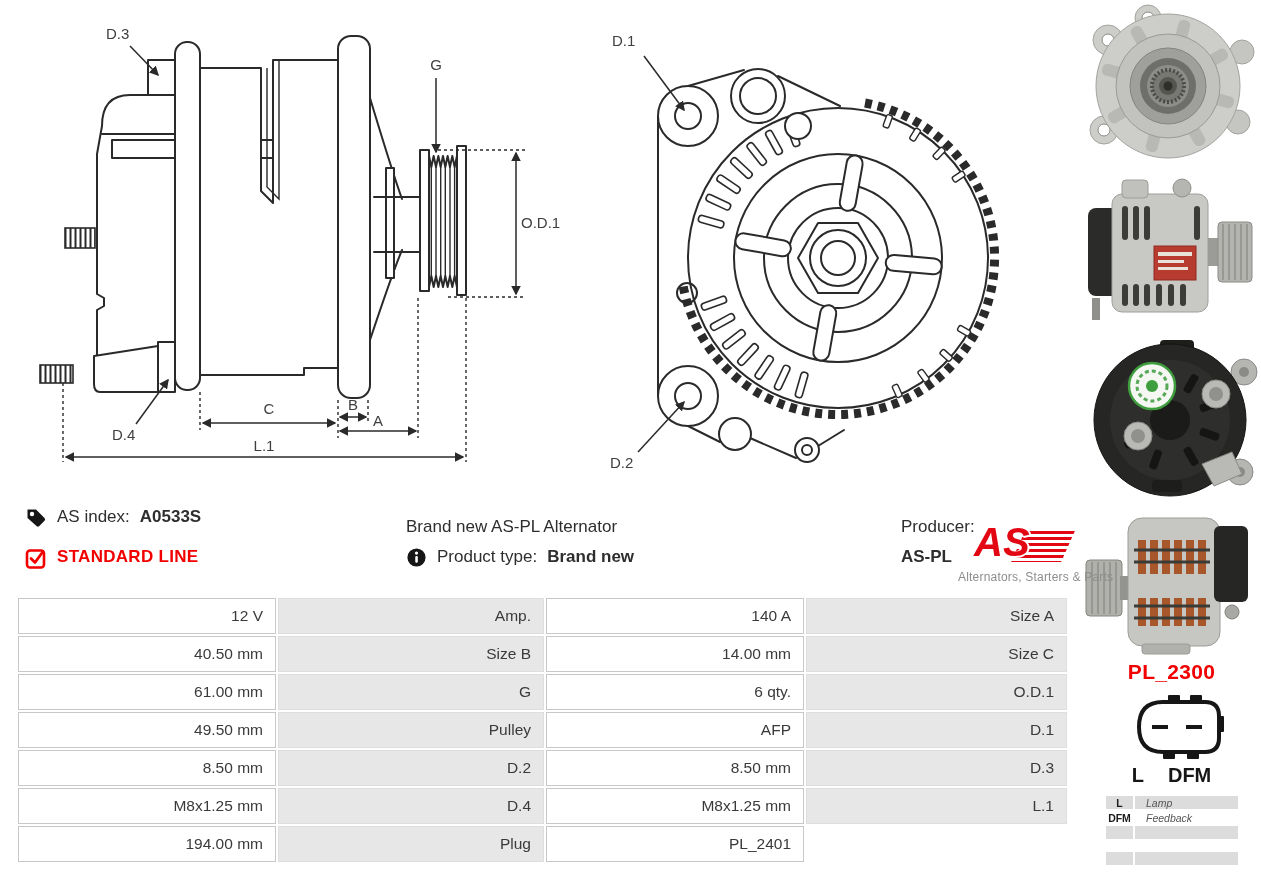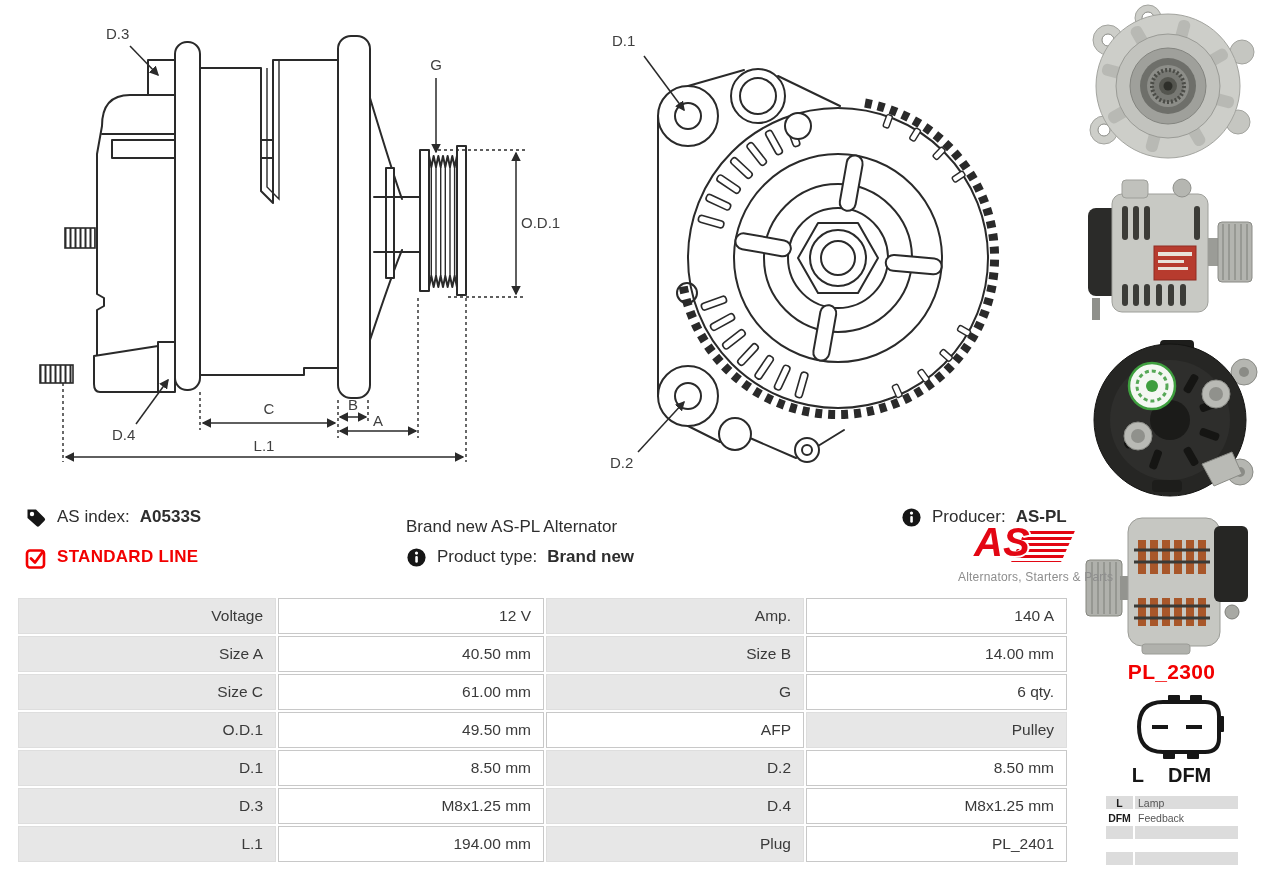--- a/index.html
+++ b/index.html
@@ -49,21 +49,21 @@
     color:var(--accent-red);font-weight:bold;font-size:21px;letter-spacing:.3px;}
   .plug-icon{position:absolute;left:1128px;top:690px;}
   .pin-row{position:absolute;left:1082px;top:764px;width:179px;display:flex;justify-content:center;
     gap:24px;font-weight:bold;font-size:20px;color:#161616;}
 
   
   .legend{position:absolute;left:1106px;top:796px;display:grid;grid-template-columns:27px 103px;
     grid-template-rows:13px 13px 13px 9px 13px;gap:2px;font-size:10.5px;color:#555;}
   .lg{display:flex;align-items:center;}
   .lg-key{justify-content:center;font-weight:bold;color:#1c1c1c;}
-  .lg-desc{padding-left:3px;}
+  .lg-desc{padding-left:11px;font-style:italic;}
   .lg-gray{background:var(--legend-row-bg);}
   .lg-spacer{grid-column:1 / span 2;}
 </style>
 </head>
 <body>
 
 <div id="sheet">
 
   <svg class="drawing" style="left:18px;top:6px;" width="550" height="478" viewBox="0 0 550 478">
     <defs>
@@ -377,21 +377,21 @@
 
   <div class="info-item" style="left:406px;top:507px;flex-direction:column;">
     <svg width="21" height="21" viewBox="0 0 22 22">
       <circle cx="11" cy="11" r="9.5" fill="#161616"></circle>
       <rect x="9.7" y="9.3" width="2.7" height="7.2" rx="1.3" fill="#fff"></rect>
       <circle cx="11" cy="6.4" r="1.7" fill="#fff"></circle>
     </svg>
     <span>Brand new AS-PL Alternator</span>
   </div>
 
-  <div class="info-item" style="left:901px;top:507px;">
+  <div class="info-item" style="left:901px;top:507px;flex-direction:column;">
     <svg width="21" height="21" viewBox="0 0 22 22">
       <circle cx="11" cy="11" r="9.5" fill="#161616"></circle>
       <rect x="9.7" y="9.3" width="2.7" height="7.2" rx="1.3" fill="#fff"></rect>
       <circle cx="11" cy="6.4" r="1.7" fill="#fff"></circle>
     </svg>
     <span>Producer:</span>
     <span class="b">AS-PL</span>
   </div>
 
   <div class="info-item" style="left:406px;top:547px;">
@@ -414,39 +414,38 @@
 
   <div class="as-logo">
     <div class="as-mark">
       <div class="as-stripes"></div>
       <span class="as-text">AS</span>
     </div>
     <div class="as-caption">Alternators, Starters &amp; Parts</div>
   </div>
 
   <div class="spec-table">
-    <div class="c c-label">Voltage</div>
     <div class="c c-value">12 V</div>
     <div class="c c-label">Amp.</div>
     <div class="c c-value">140 A</div>
 
     <div class="c c-label">Size A</div>
     <div class="c c-value">40.50 mm</div>
     <div class="c c-label">Size B</div>
     <div class="c c-value">14.00 mm</div>
 
     <div class="c c-label">Size C</div>
     <div class="c c-value">61.00 mm</div>
     <div class="c c-label">G</div>
     <div class="c c-value">6 qty.</div>
 
     <div class="c c-label">O.D.1</div>
     <div class="c c-value">49.50 mm</div>
+    <div class="c c-label">Pulley</div>
     <div class="c c-value">AFP</div>
-    <div class="c c-label">Pulley</div>
 
     <div class="c c-label">D.1</div>
     <div class="c c-value">8.50 mm</div>
     <div class="c c-label">D.2</div>
     <div class="c c-value">8.50 mm</div>
 
     <div class="c c-label">D.3</div>
     <div class="c c-value">M8x1.25 mm</div>
     <div class="c c-label">D.4</div>
     <div class="c c-value">M8x1.25 mm</div>

